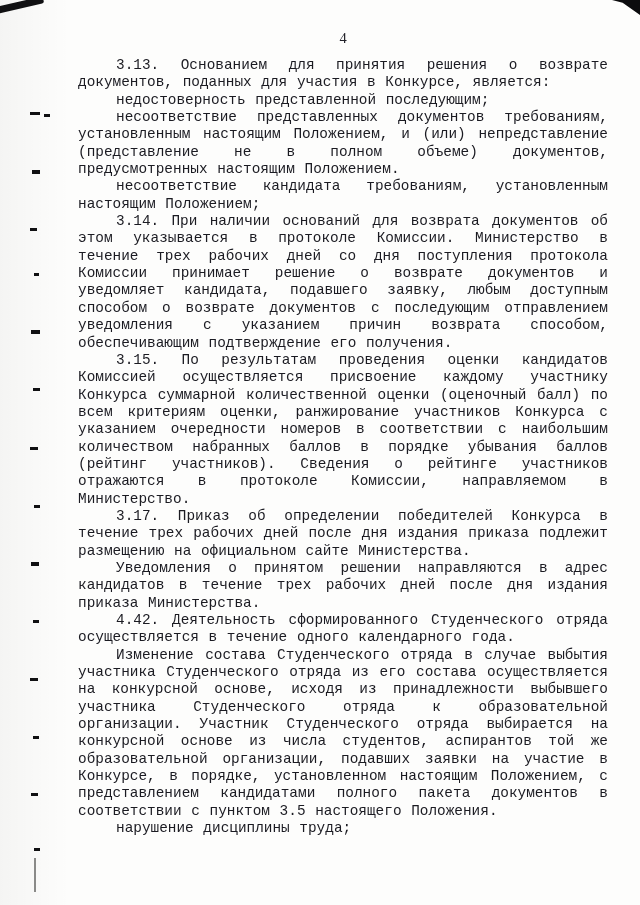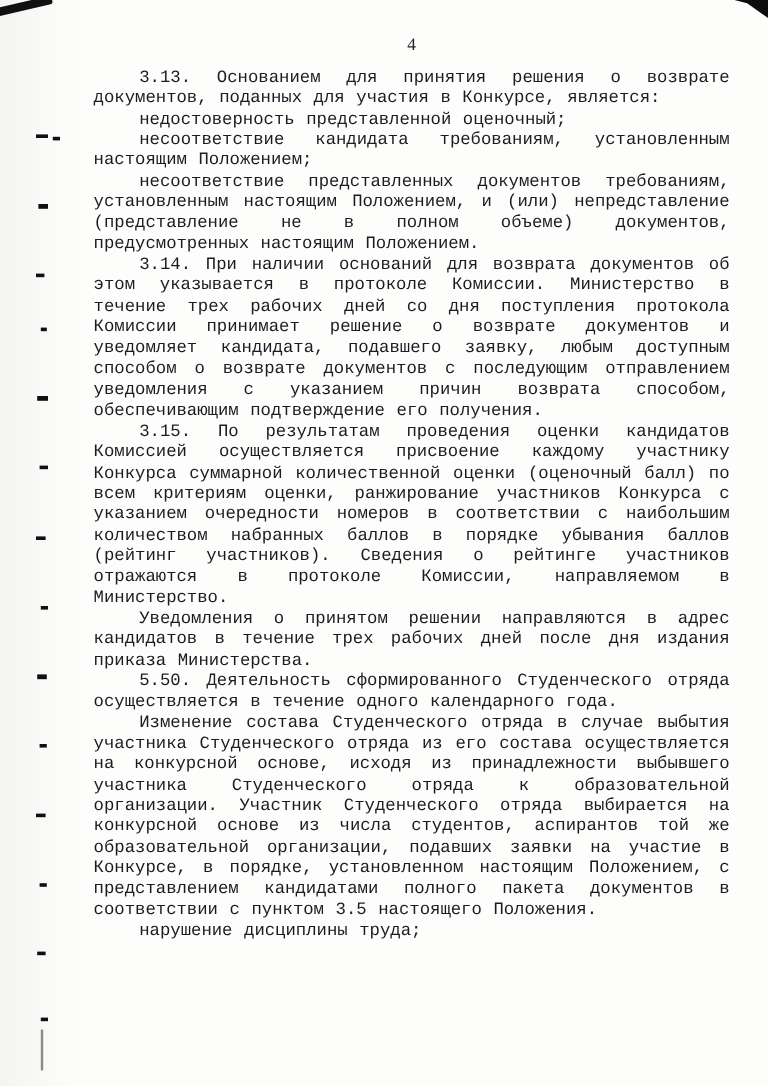--- a/index.html
+++ b/index.html
@@ -67,27 +67,28 @@
 </style>
 </head>
 <body>
 
 <div class="page">
 
   <div class="page-number">4</div>
 
   <div class="doc-body">
       <p>3.13. Основанием для принятия решения о возврате документов, поданных для участия в Конкурсе, является:</p>
-      <p>недостоверность представленной оценочный;</p>
+      <p>недостоверность представленной последующим;</p>
+      <p>несоответствие представленных документов требованиям, установленным настоящим Положением, и (или) непредставление (представление не в полном объеме) документов, предусмотренных настоящим Положением.</p>
       <p>несоответствие кандидата требованиям, установленным настоящим Положением;</p>
-      <p>несоответствие представленных документов требованиям, установленным настоящим Положением, и (или) непредставление (представление не в полном объеме) документов, предусмотренных настоящим Положением.</p>
       <p>3.14. При наличии оснований для возврата документов об этом указывается в протоколе Комиссии. Министерство в течение трех рабочих дней со дня поступления протокола Комиссии принимает решение о возврате документов и уведомляет кандидата, подавшего заявку, любым доступным способом о возврате документов с последующим отправлением уведомления с указанием причин возврата способом, обеспечивающим подтверждение его получения.</p>
       <p>3.15. По результатам проведения оценки кандидатов Комиссией осуществляется присвоение каждому участнику Конкурса суммарной количественной оценки (оценочный балл) по всем критериям оценки, ранжирование участников Конкурса с указанием очередности номеров в соответствии с наибольшим количеством набранных баллов в порядке убывания баллов (рейтинг участников). Сведения о рейтинге участников отражаются в протоколе Комиссии, направляемом в Министерство.</p>
+      <p>3.17. Приказ об определении победителей Конкурса в течение трех рабочих дней после дня издания приказа подлежит размещению на официальном сайте Министерства.</p>
       <p>Уведомления о принятом решении направляются в адрес кандидатов в течение трех рабочих дней после дня издания приказа Министерства.</p>
-      <p>5.50. Деятельность сформированного Студенческого отряда осуществляется в течение одного календарного года.</p>
+      <p>4.42. Деятельность сформированного Студенческого отряда осуществляется в течение одного календарного года.</p>
       <p>Изменение состава Студенческого отряда в случае выбытия участника Студенческого отряда из его состава осуществляется на конкурсной основе, исходя из принадлежности выбывшего участника Студенческого отряда к образовательной организации. Участник Студенческого отряда выбирается на конкурсной основе из числа студентов, аспирантов той же образовательной организации, подавших заявки на участие в Конкурсе, в порядке, установленном настоящим Положением, с представлением кандидатами полного пакета документов в соответствии с пунктом 3.5 настоящего Положения.</p>
       <p>нарушение дисциплины труда;</p>
     </div>
 
   <div class="artifact a-corner-tl"></div>
   <div class="artifact a-corner-tr"></div>
   <div class="artifact" style="left:30px; top:112px; width:10px; height:3px;"></div>
   <div class="artifact" style="left:44px; top:114px; width:6px; height:3px;"></div>
   <div class="artifact" style="left:32px; top:170px; width:8px; height:4px;"></div>
   <div class="artifact" style="left:30px; top:228px; width:7px; height:3px;"></div>

